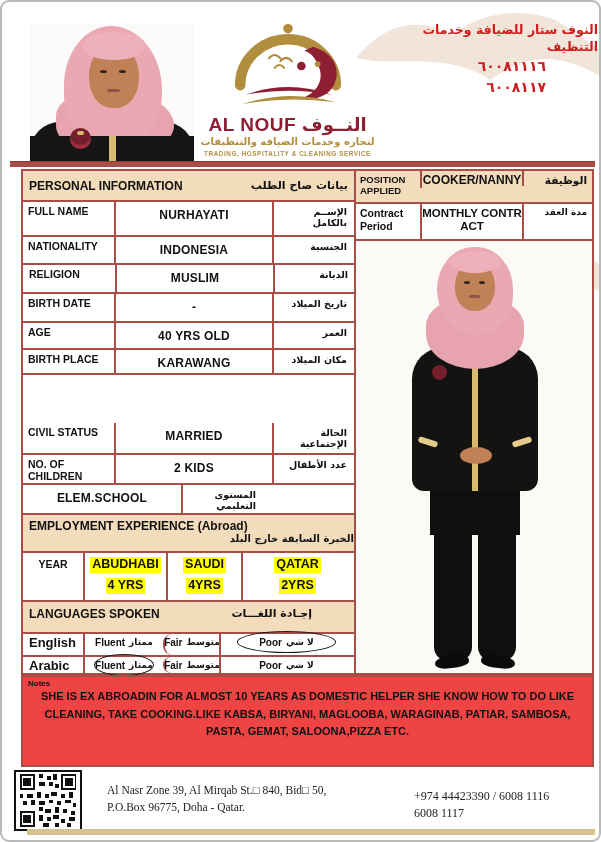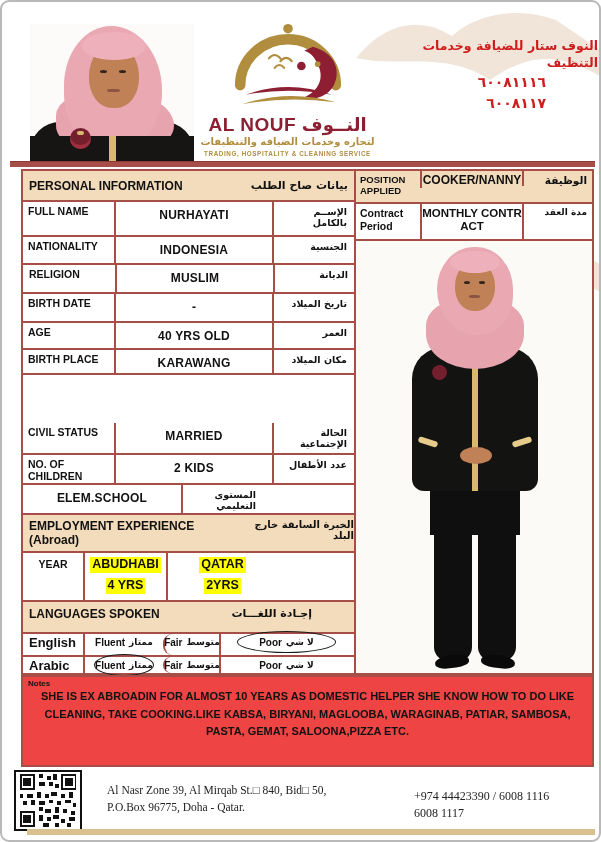--- a/index.html
+++ b/index.html
@@ -3,21 +3,21 @@
 <meta charset="utf-8">
 <style>
   * { margin:0; padding:0; box-sizing:border-box; }
   html,body { background:#ffffff; }
   body { width:601px; height:842px; font-family:"Liberation Sans", sans-serif; color:#111; }
   .page { position:relative; width:601px; height:842px; background:#fff; border:2px solid #b9b9b9; border-radius:9px; overflow:hidden; }
   .ar { font-family:"DejaVu Sans", sans-serif; direction:rtl; unicode-bidi:isolate; }
 
   
   .bg-swooshes { position:absolute; left:340px; top:4px; width:258px; height:345px; z-index:0; }
-  .agency-lines { position:absolute; left:368px; top:36px; width:228px; z-index:1; text-align:right; color:#cf1d1d; font-weight:bold; }
+  .agency-lines { position:absolute; left:368px; top:20px; width:228px; z-index:1; text-align:right; color:#cf1d1d; font-weight:bold; }
   .agency-name { font-size:12.5px; line-height:1.35; }
   .agency-num { font-size:14px; letter-spacing:2px; margin-right:52px; line-height:1.5; }
 
   .headshot { position:absolute; left:28px; top:22px; width:164px; height:140px; background:#fcfbfa; overflow:hidden; }
   .hs-hijab { position:absolute; left:34px; top:2px; width:98px; height:124px; background:#e9a8b2; border-radius:48% 52% 46% 46%; }
   .hs-drape { position:absolute; left:26px; top:66px; width:118px; height:66px; background:#e7a3ae; border-radius:42% 58% 50% 50%; }
   .hs-body { position:absolute; left:0px; top:98px; width:164px; height:42px; background:#161513; border-radius:30px 30px 0 0; }
   .hs-stripe { position:absolute; left:79px; top:112px; width:7px; height:28px; background:#d9b96d; }
   .hs-patch { position:absolute; left:40px; top:104px; width:21px; height:21px; background:#731f2e; border-radius:50%; box-shadow:inset 0 -4px 0 #9e2f3c; }
   .hs-patch::after { content:""; position:absolute; left:7px; top:3px; width:7px; height:4px; background:#d9b96d; border-radius:2px; }
@@ -50,21 +50,21 @@
   .hdr-ar { font-size:11px; font-weight:bold; margin-left:auto; padding-right:6px; }
 
   
   .rlab { width:64px; font-size:9.5px; font-weight:bold; padding:3px 1px 0 4px; line-height:1.2; }
   .rval { width:102px; font-size:12px; font-weight:bold; text-align:center; padding-top:3px; word-break:break-all; line-height:1.15; }
   .rarc { width:70px; font-size:10.5px; font-weight:bold; text-align:right; padding:3px 5px 0 2px; }
   .contract .rval { font-weight:600; font-size:11.5px; }
   .contract .rarc { font-size:9px; }
 
   
-  .exp-hdr { background:#f3dcbb; height:40px; padding:4px 0 0 6px; }
+  .exp-hdr { background:#f3dcbb; height:40px; padding:4px 0 0 6px;flex-direction:column; }
   .exp-hdr .en { font-size:12px; font-weight:bold; }
   .exp-hdr .ar { font-size:10px; font-weight:bold; }
   .exp-row { height:52px; }
   .ecell { display:flex; flex-direction:column; align-items:center; padding-top:4px; gap:5px; }
   .ecell .hl { background:#ffff00; font-size:12.5px; font-weight:bold; padding:0 2px; line-height:1.25; }
   .eyear { width:60px; font-size:10.5px; font-weight:bold; text-align:center; padding-top:5px; }
   .e1 { width:83px; } .e2 { width:75px; } .e3 { width:111px; }
 
   
   .lang-hdr { background:#f3dcbb; height:34px; align-items:flex-start; padding-top:5px; }
@@ -209,20 +209,24 @@
     <div class="trow exp-hdr">
       <span class="en">EMPLOYMENT EXPERIENCE (Abroad)</span>
       <span class="ar">الخبرة السابقة خارج البلد</span>
     </div>
 
     <div class="trow exp-row">
       <div class="cell eyear">YEAR</div>
       <div class="cell ecell e1">
         <span class="hl">ABUDHABI</span>
         <span class="hl">4 YRS</span>
+      </div>
+      <div class="cell ecell e2">
+        <span class="hl">SAUDI</span>
+        <span class="hl">4YRS</span>
       </div>
       <div class="cell ecell e3">
         <span class="hl">QATAR</span>
         <span class="hl">2YRS</span>
       </div>
     </div>
 
     <div class="trow lang-hdr">
       <span class="hdr-en">LANGUAGES SPOKEN</span>
       <span class="hdr-ar ar">إجـادة اللغـــات</span>

